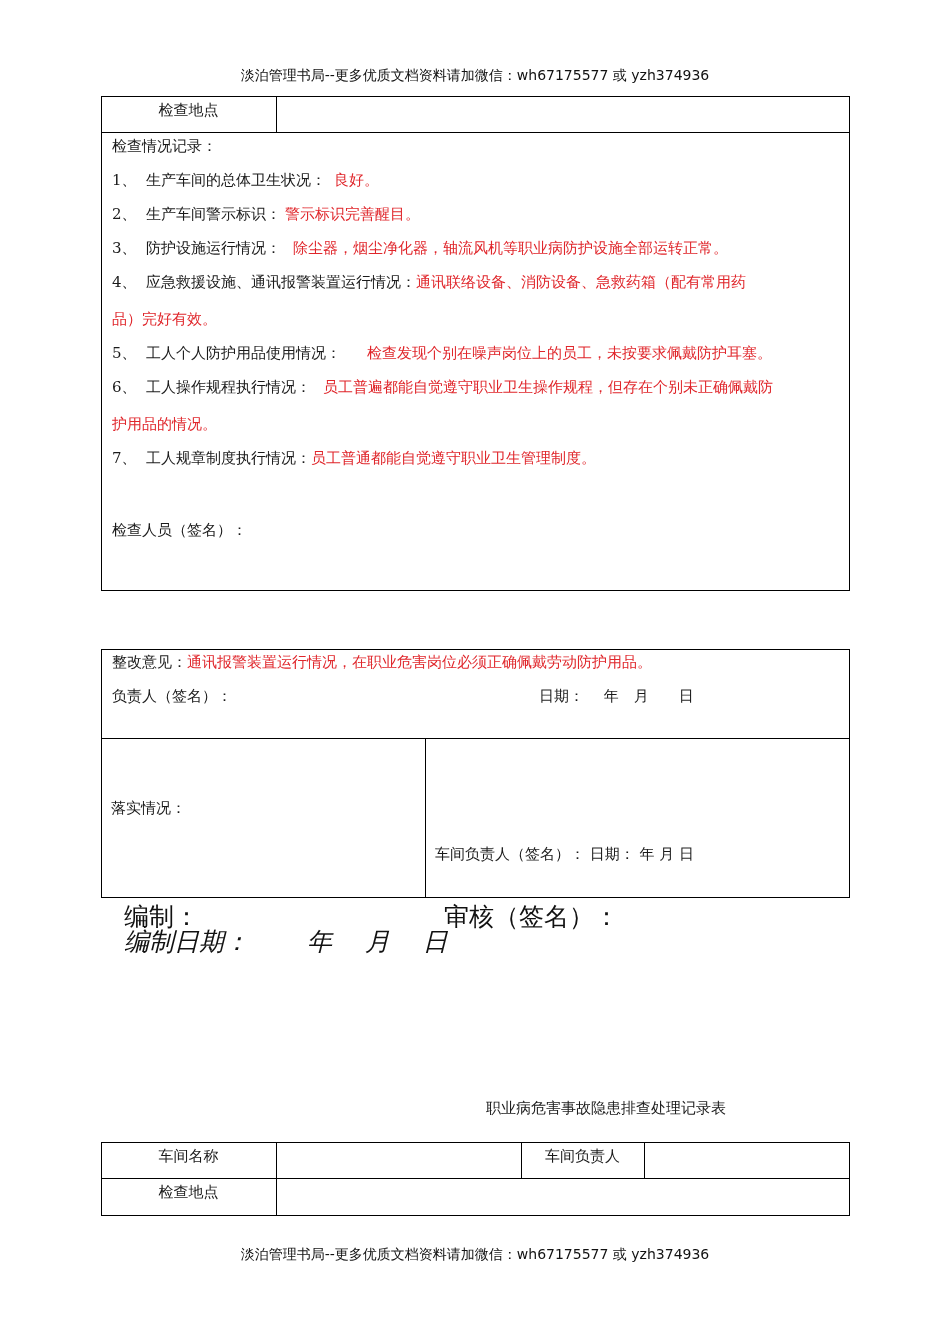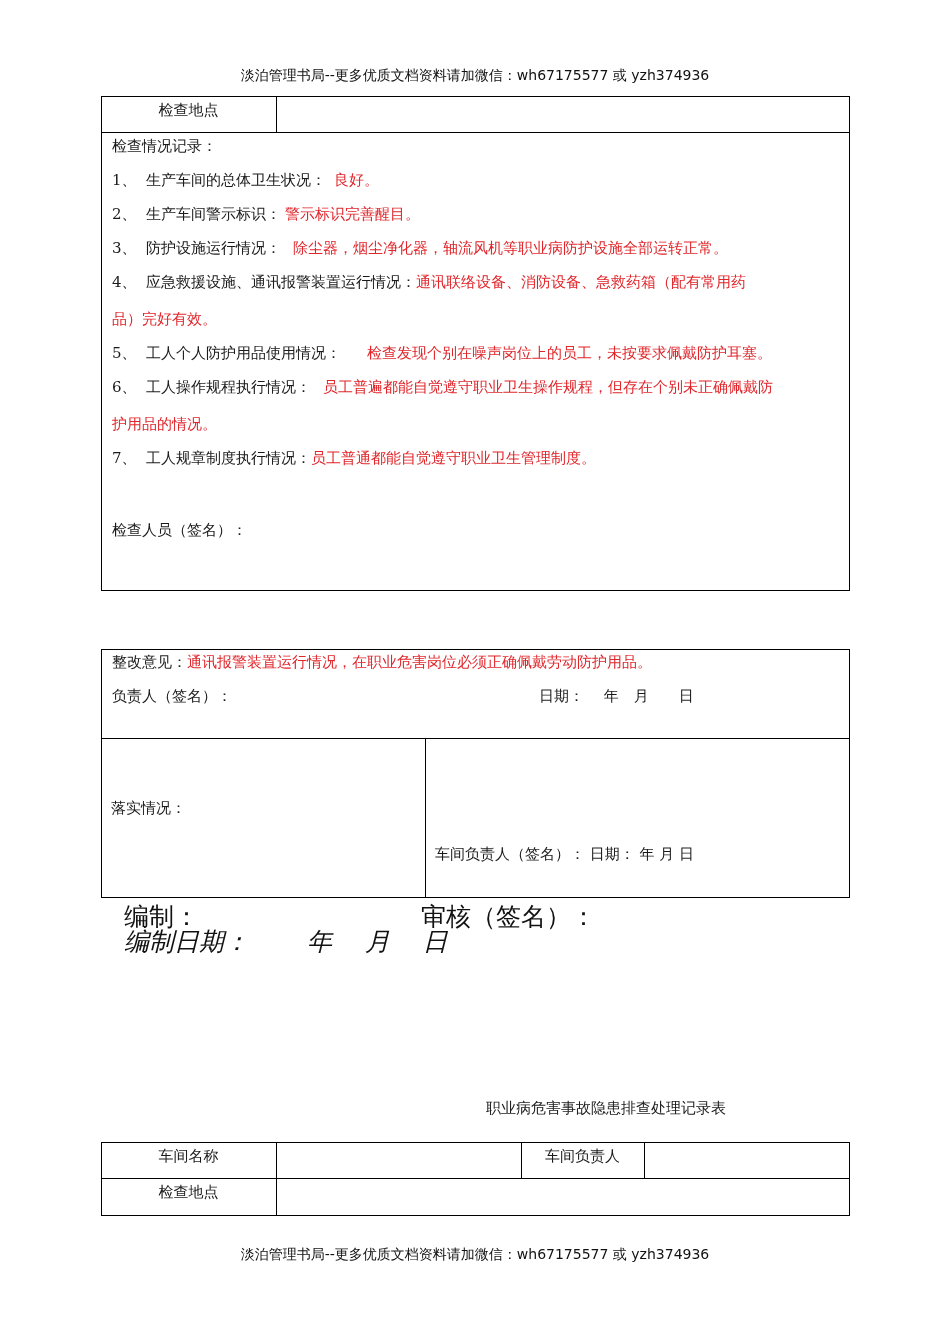--- a/index.html
+++ b/index.html
@@ -75,21 +75,21 @@
     <div class="cell-text" style="left:437px; top:37px;">日期：　 年　月　　日</div>
   </div>
 
   <div class="box" style="left:101px; top:738px; width:749px; height:160px;"></div>
   <div class="vline" style="left:425px; top:738px; height:160px;"></div>
   <div class="cell-text" style="left:111px; top:799px;text-align:center;">落实情况：</div>
   <div class="cell-text" style="left:435px; top:845px;">车间负责人（签名）： 日期： 年 月 日</div>
 </div>
 
 <div class="footer-sign" style="left:124px; top:900px;">编制：</div>
-<div class="footer-sign" style="left:421px; top:900px;">审核（签名）：</div>
+<div class="footer-sign" style="left:444px; top:900px;">审核（签名）：</div>
 <div class="footer-sign" style="left:124px; top:925px;font-style:italic;">编制日期：　　 年　 月　 日</div>
 
 <div class="title2" style="left:486px; top:1099px;">职业病危害事故隐患排查处理记录表</div>
 
 <div>
   <div class="box" style="left:101px; top:1142px; width:749px; height:74px;"></div>
   <div class="hline" style="left:101px; top:1178px; width:749px;"></div>
   <div class="vline" style="left:276px; top:1142px; height:74px;"></div>
   <div class="vline" style="left:521px; top:1142px; height:37px;"></div>
   <div class="vline" style="left:644px; top:1142px; height:37px;"></div>

